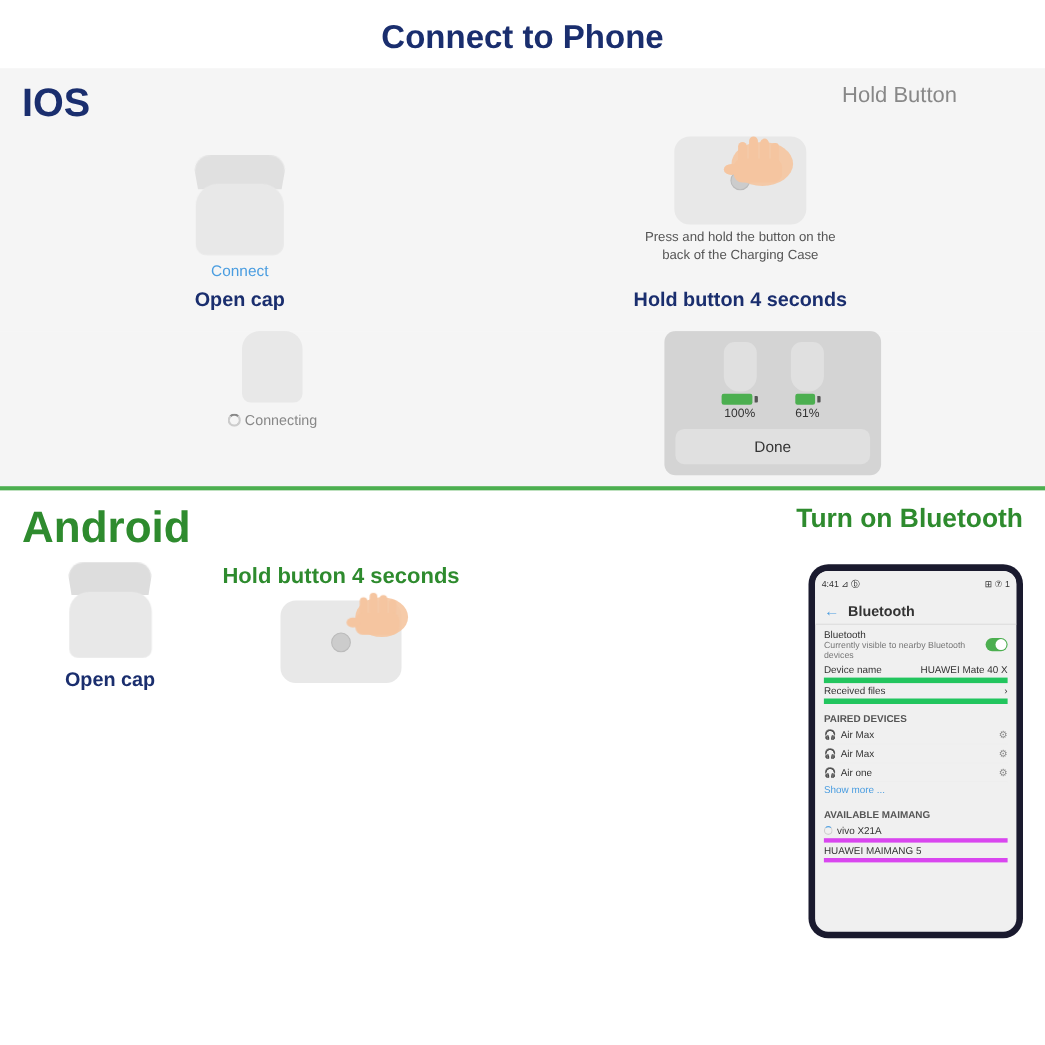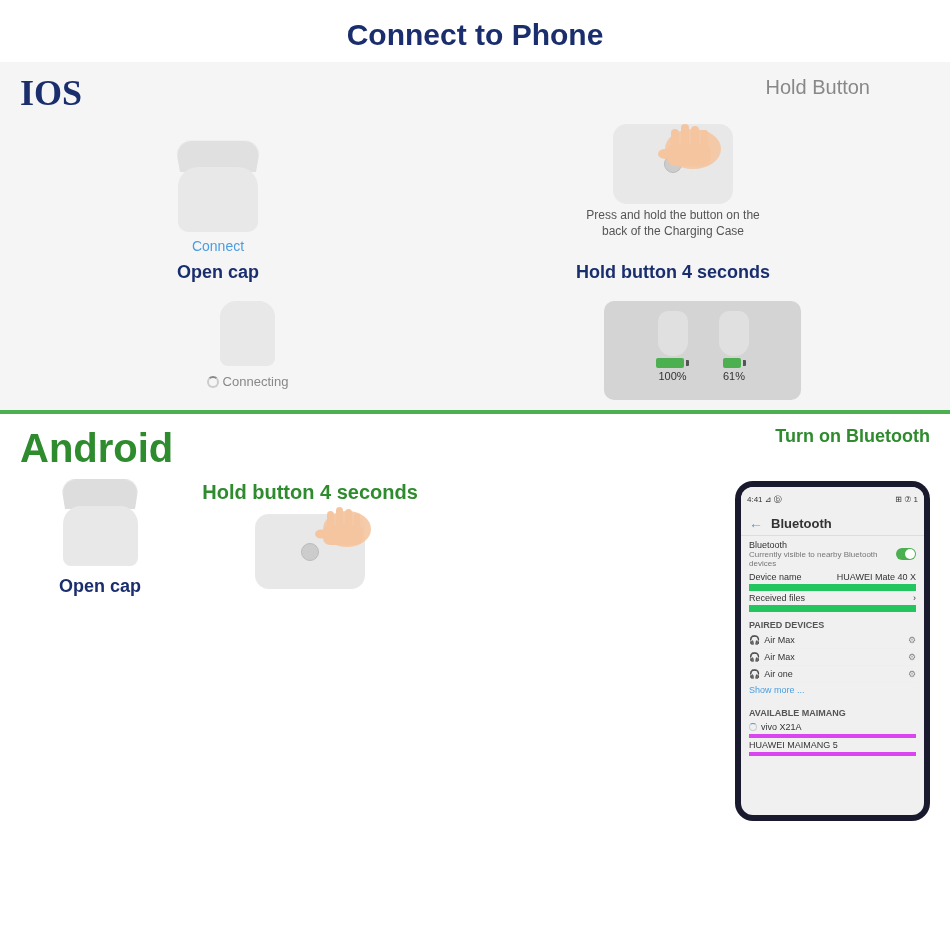--- a/index.html
+++ b/index.html
@@ -25,21 +25,20 @@
       padding: 10px 20px 10px;
       position: relative;
     }
 
     .ios-label {
       font-size: 36px;
       font-weight: 900;
       color: #1a2e6e;
       display: inline-block;
       margin-bottom: 0;
-      font-family: Liberation Serif, serif;
     }
 
     .hold-button-label {
       position: absolute;
       right: 80px;
       top: 14px;
       font-size: 20px;
       color: #888;
     }
 
@@ -273,21 +272,21 @@
       align-items: flex-start;
     }
 
     .android-label {
       font-size: 40px;
       font-weight: 900;
       color: #2e8b2e;
     }
 
     .turn-on-bt {
-      font-size: 18px;
+      font-size: 24px;
       font-weight: bold;
       color: #2e8b2e;
       text-align: right;
     }
 
     .android-content {
       display: flex;
       margin-top: 10px;
       gap: 20px;
     }
@@ -455,21 +454,21 @@
       right: 1px;
       top: 1px;
     }
 
     .bt-info-row {
       display: flex;
       justify-content: space-between;
       font-size: 9px;
       color: #333;
       padding: 2px 0;
-      border-bottom: 7px solid #22c55e;
+      border-bottom: 5px solid #22c55e;
     }
 
     .bt-device-row {
       display: flex;
       justify-content: space-between;
       align-items: center;
       padding: 3px 0;
       border-bottom: 1px solid #eee;
     }
 
@@ -593,20 +592,21 @@
         </div>
         <div class="battery-item">
           <div class="earpiece-shape"></div>
           <div class="battery-indicator">
             <div class="battery-bar" style="width: 18px;"></div>
             <div class="battery-tip"></div>
           </div>
           <span class="battery-pct">61%</span>
         </div>
       </div>
+      <div class="done-button">Done</div>
     </div>
   </div>
 </div>
 
 <div class="section-divider"></div>
 
 <div class="android-section">
   <div class="android-header">
     <span class="android-label">Android</span>
     <span class="turn-on-bt">Turn on Bluetooth</span>

